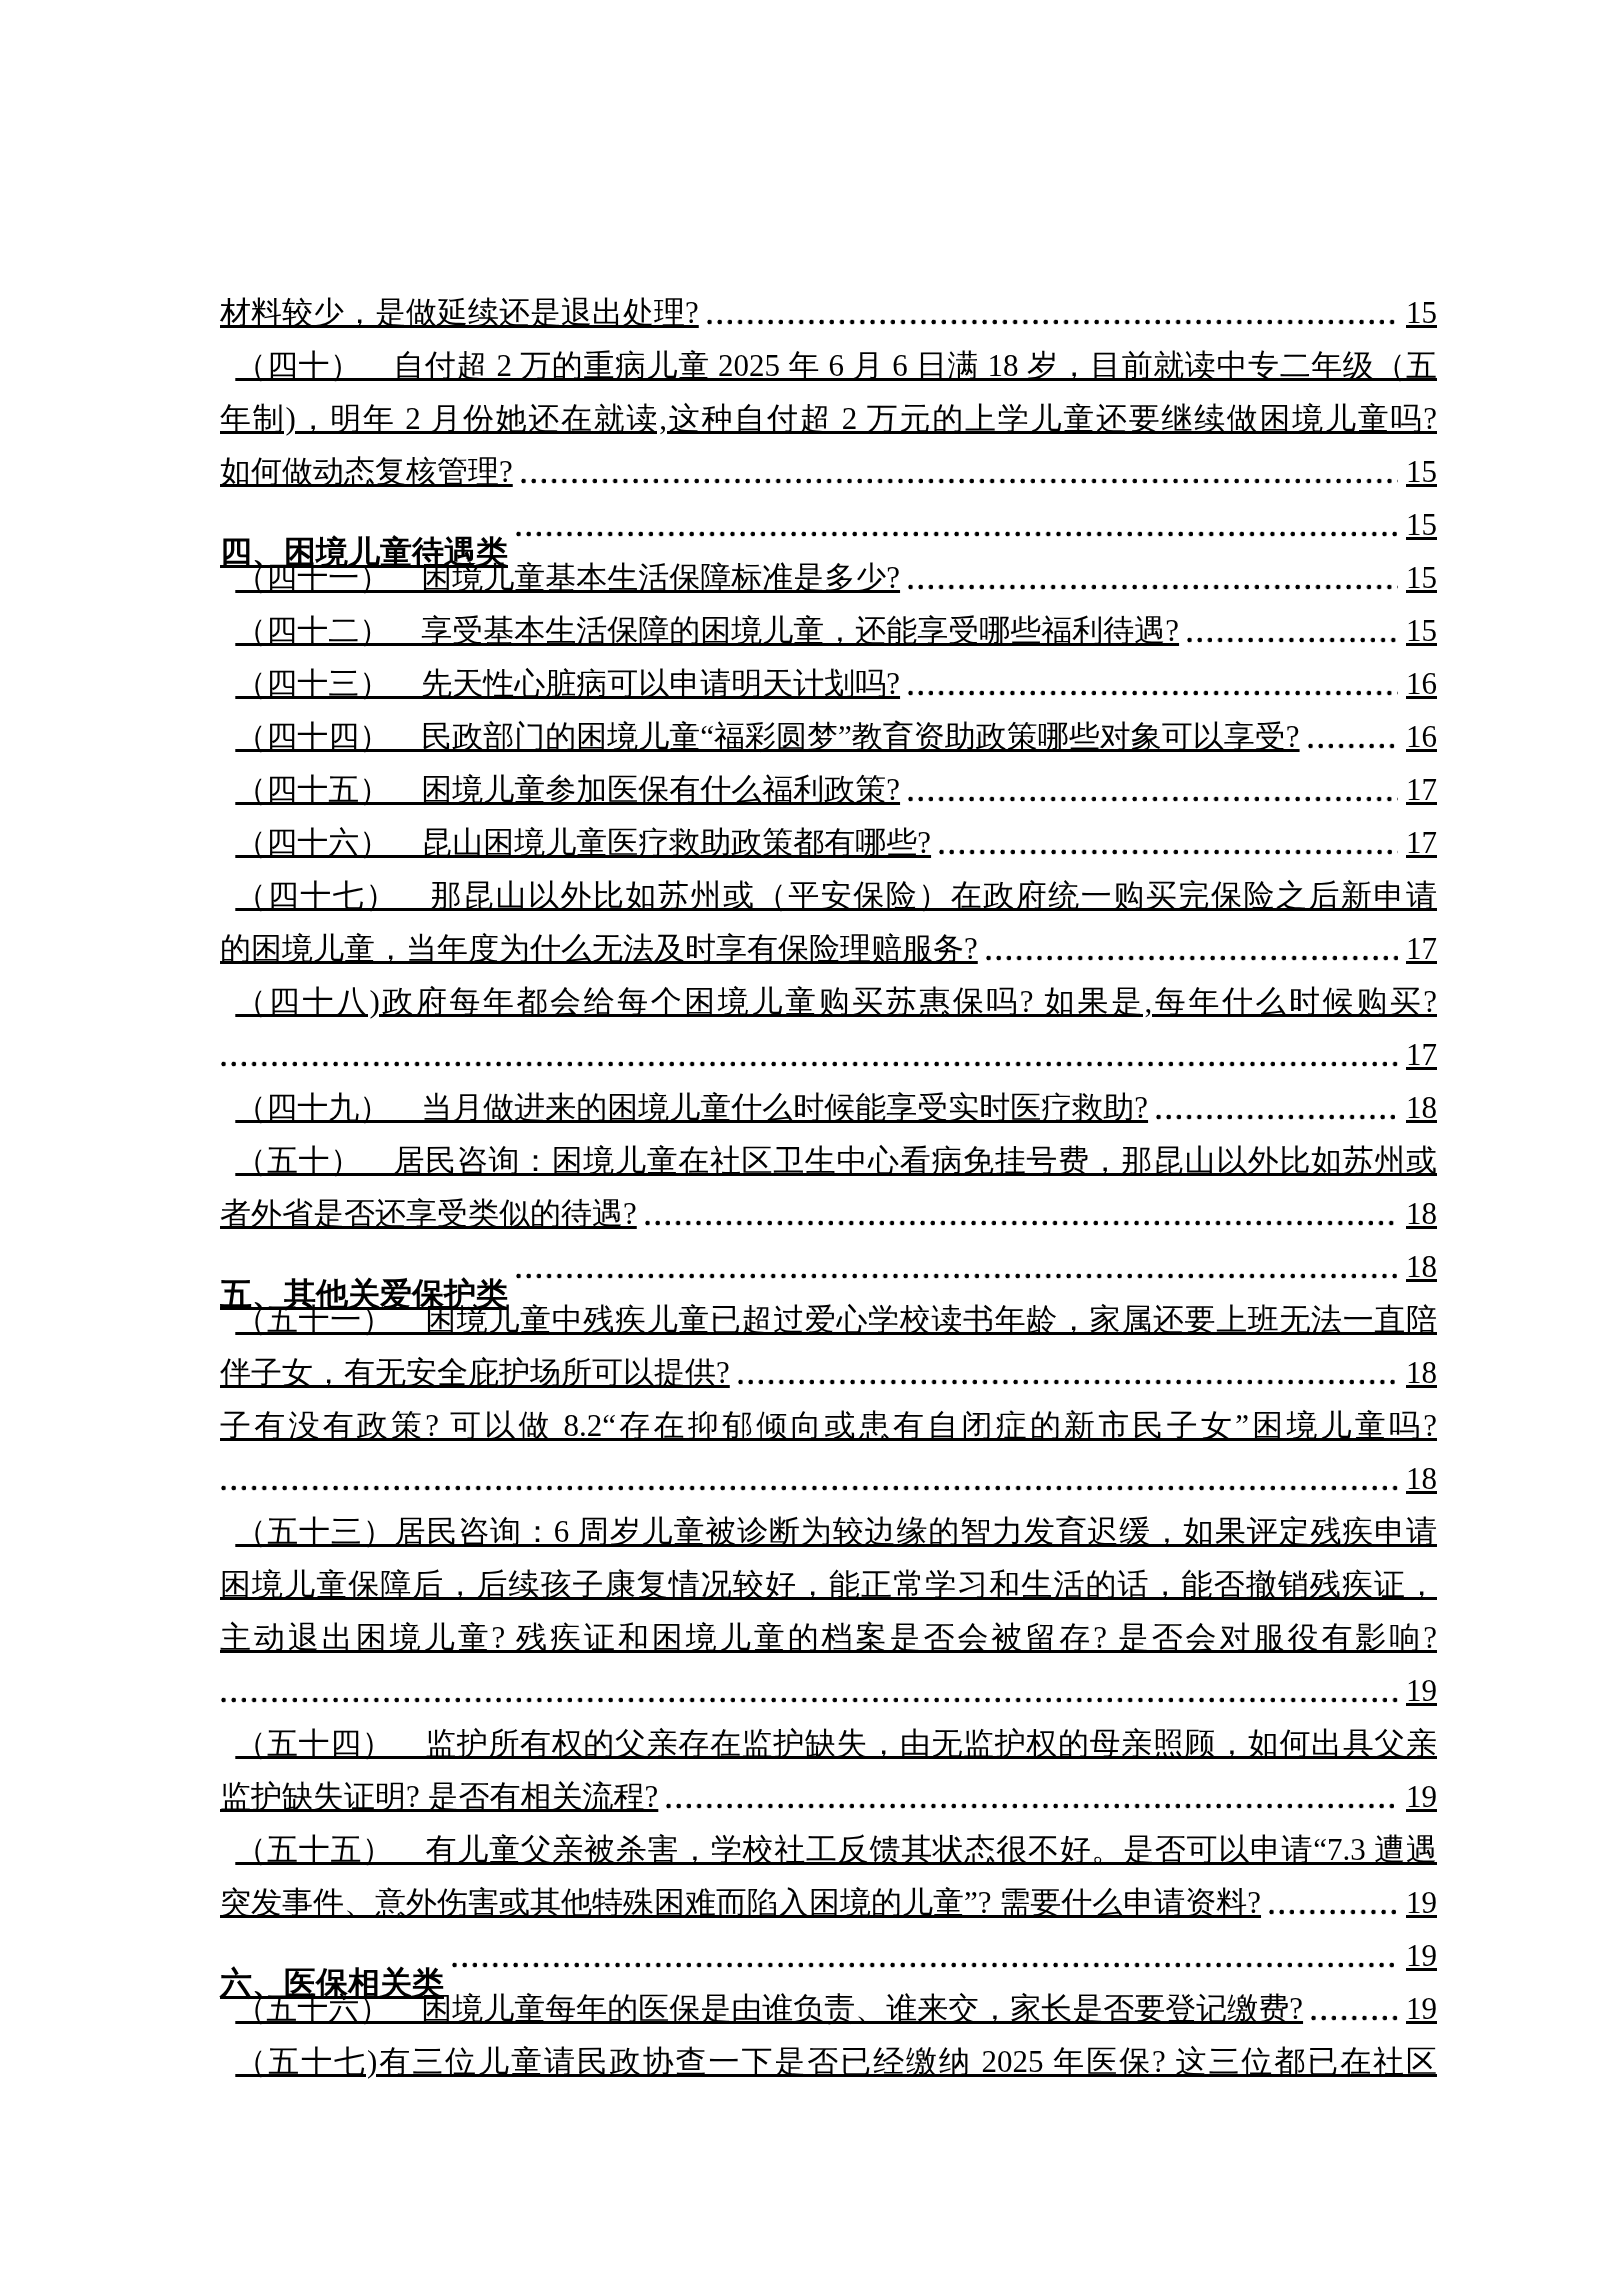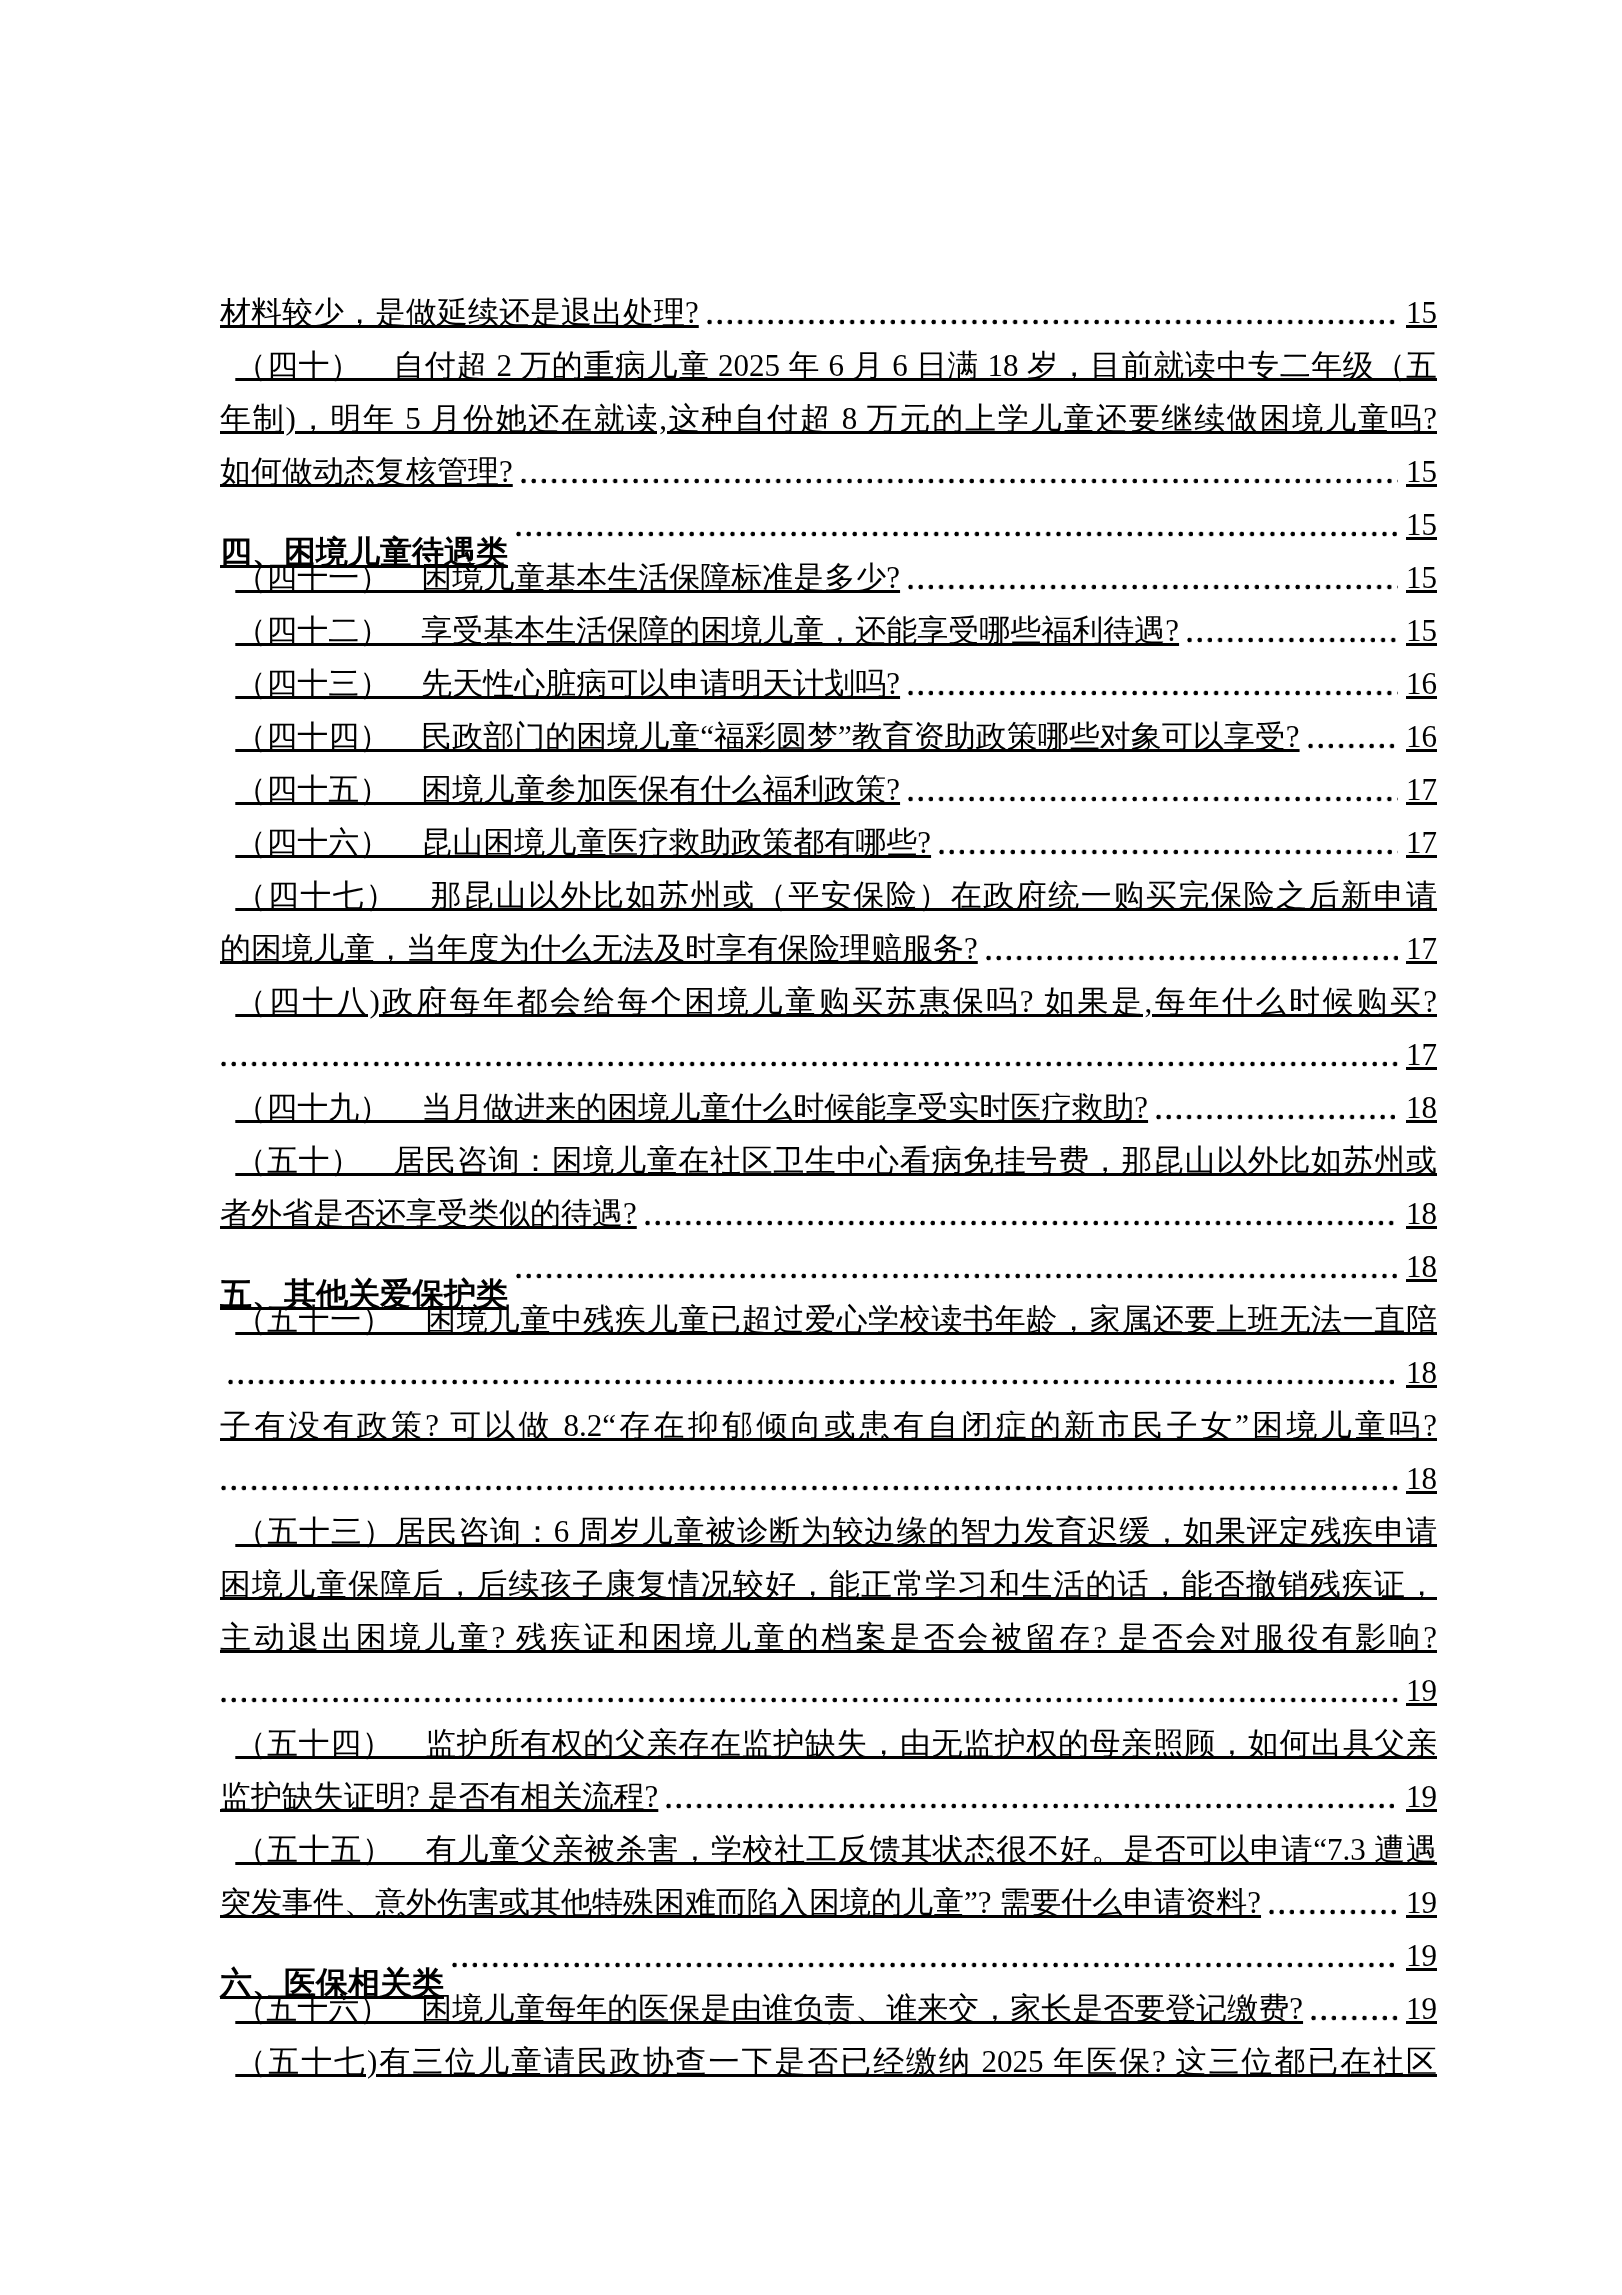--- a/index.html
+++ b/index.html
@@ -67,21 +67,21 @@
     <span class="txt">材料较少，是做延续还是退出处理?</span>
     <span class="leader"></span>
     <span class="num">15</span>
   </div>
       <div class="line indent justify">
     <span class="txt">（四十）　自付超 2 万的重病儿童 2025 年 6 月 6 日满 18 岁，目前就读中专二年级（五</span>
     
     
   </div>
       <div class="line justify">
-    <span class="txt">年制)，明年 5 月份她还在就读,这种自付超 8 万元的上学儿童还要继续做困境儿童吗?</span>
+    <span class="txt">年制)，明年 2 月份她还在就读,这种自付超 2 万元的上学儿童还要继续做困境儿童吗?</span>
     
     
   </div>
       <div class="line">
     <span class="txt">如何做动态复核管理?</span>
     <span class="leader"></span>
     <span class="num">15</span>
   </div>
       <div class="line heading">
     <span class="txt">四、困境儿童待遇类</span>
@@ -157,20 +157,21 @@
     <span class="txt">五、其他关爱保护类</span>
     <span class="leader"></span>
     <span class="num">18</span>
   </div>
       <div class="line indent justify">
     <span class="txt">（五十一）　困境儿童中残疾儿童已超过爱心学校读书年龄，家属还要上班无法一直陪</span>
     
     
   </div>
       <div class="line">
+    <span class="txt">伴子女，有无安全庇护场所可以提供?</span>
     <span class="leader"></span>
     <span class="num">18</span>
   </div>
       <div class="line justify">
     <span class="txt">子有没有政策? 可以做 8.2“存在抑郁倾向或患有自闭症的新市民子女”困境儿童吗?</span>
     
     
   </div>
       <div class="line leader-only">
     <span class="txt"></span>

